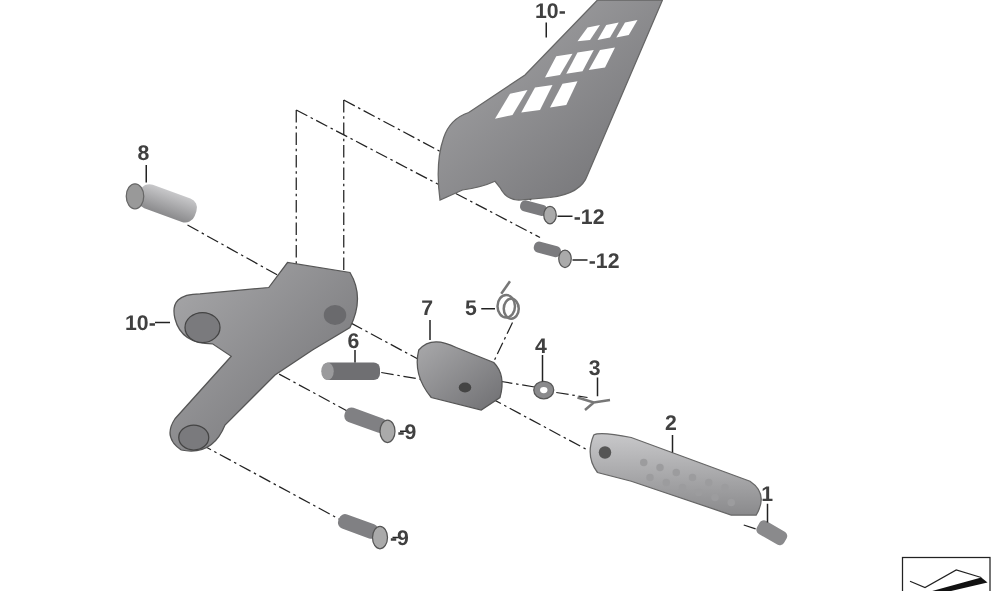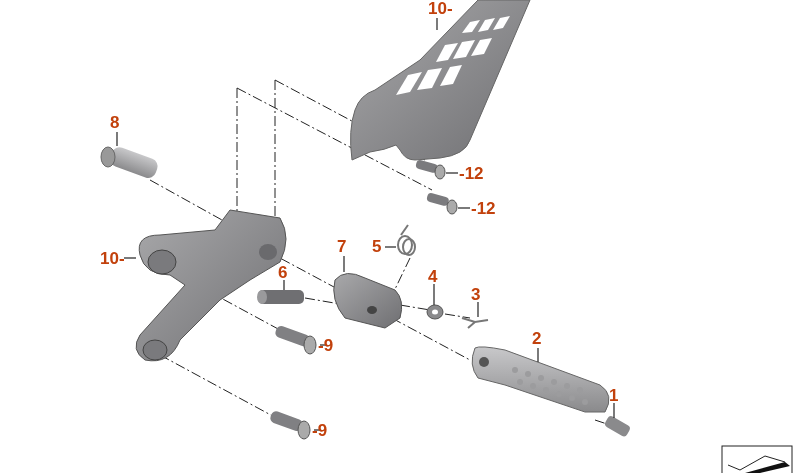--- a/index.html
+++ b/index.html
@@ -1,18 +1,18 @@
 <!DOCTYPE html>
 <html><head>
 <meta charset="utf-8">
 <style>
   html,body{margin:0;padding:0;background:#fff;}
   body{width:800px;height:473px;overflow:hidden;position:relative;font-family:"Liberation Sans",sans-serif;}
   svg{position:absolute;left:0;top:0;}
-  .lbl{position:absolute;font-weight:bold;font-size:17px;color:#c2410c;line-height:1;}
+  .lbl{position:absolute;font-weight:bold;font-size:17px;color:#404040;line-height:1;}
 </style>
 </head>
 <body>
 
 <svg width="800" height="473" viewBox="0 0 800 473">
   <defs>
     <linearGradient id="g1" x1="0" y1="0" x2="1" y2="1">
       <stop offset="0" stop-color="#a9a9ab"></stop>
         <stop offset="1" stop-color="#6f6f72"></stop>
     </linearGradient>

